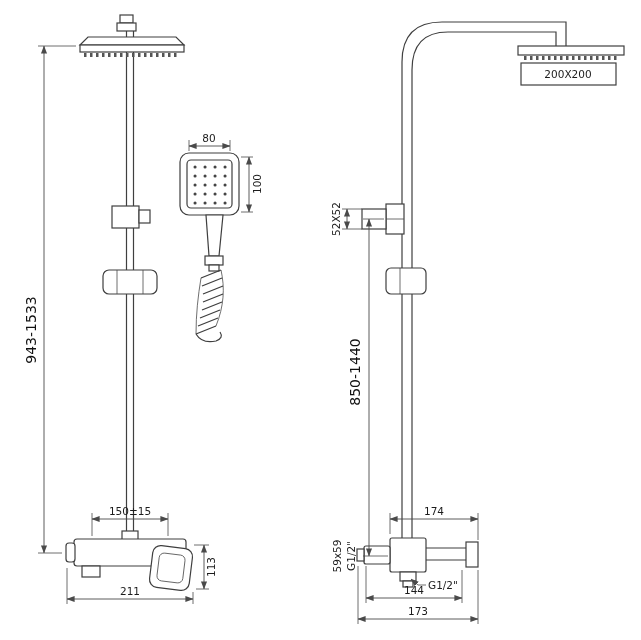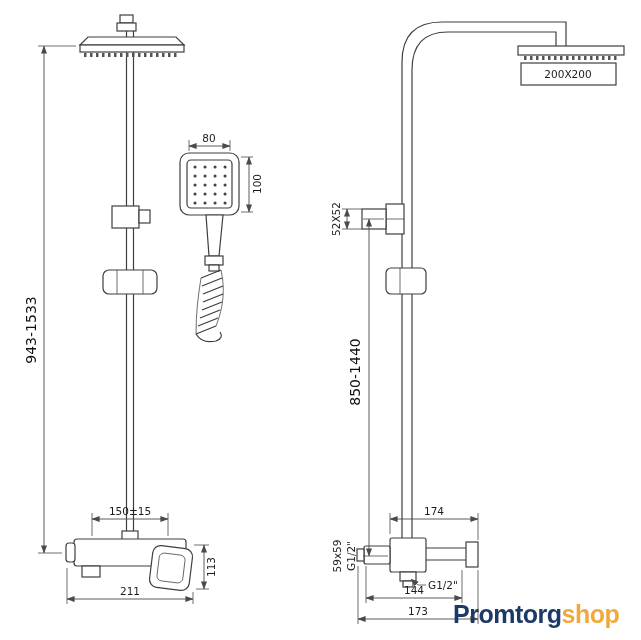--- a/index.html
+++ b/index.html
@@ -171,14 +171,13 @@
     <line class="dim" x1="366" y1="598" x2="462" y2="598" marker-start="url(#arr)" marker-end="url(#arr)"></line>
     <text class="txt" x="414" y="594" text-anchor="middle">144</text>
 
     <line class="thin" x1="358" y1="566" x2="358" y2="624"></line>
     <line class="thin" x1="478" y1="570" x2="478" y2="624"></line>
     <line class="dim" x1="358" y1="619" x2="478" y2="619" marker-start="url(#arr)" marker-end="url(#arr)"></line>
     <text class="txt" x="418" y="615" text-anchor="middle">173</text>
   </g>
 </svg>
 
-<div class="logo"><span style="color: rgb(29, 58, 102);">Promtorg</span><span style="color: rgb(242, 169, 59);">shop</span></div>
 </div>
 
 </body></html>

